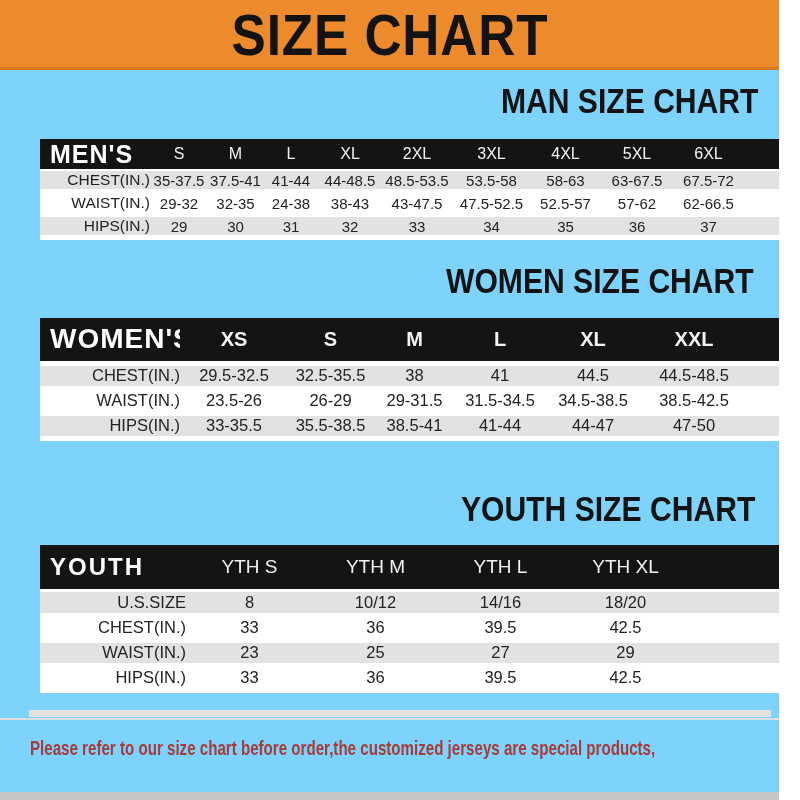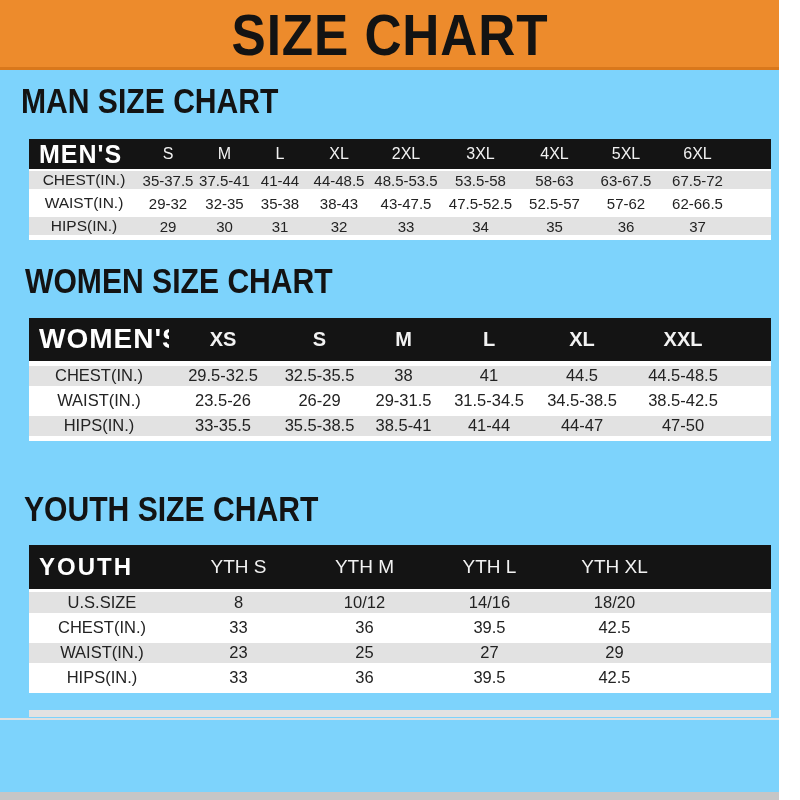--- a/index.html
+++ b/index.html
@@ -32,53 +32,53 @@
     font-size: 57px;
     line-height: 70px;
     letter-spacing: 1px;
     color: var(--ink);
     transform: scaleX(0.9);
   }
 
   
   .section-heading {
     position: absolute; left: 0; width: 100%;
-    text-align: left;
+    text-align: right;
   }
   .section-heading .h-inner {
     display: inline-block;
     font-weight: bold;
     font-size: 35px;
     color: var(--ink);
     transform: scaleX(0.86);
     white-space: nowrap;
   }
   .h-man   { top: 80px;  line-height: 42px; }
   .h-women { top: 258px; line-height: 46px; }
   .h-youth { top: 486px; line-height: 46px; }
 
   
   .size-table {
-    position: absolute; left: 29px; width: 742px;
+    position: absolute; left: 40px; width: 742px;
     border-collapse: collapse; table-layout: fixed;
   }
   .size-table th, .size-table td {
     padding: 0; text-align: center; font-weight: normal;
     white-space: nowrap; overflow: hidden; vertical-align: middle;
   }
   .size-table thead tr { background: var(--bar-black); }
   .size-table thead th { color: #f2f2f2; }
   .size-table thead th.corner {
     text-align: left; padding-left: 10px;
     font-weight: bold; color: #ffffff;
   }
   .size-table tbody tr { background: #ffffff; }
   .size-table tbody tr:nth-child(odd) { background: var(--stripe); }
   .size-table tbody td { color: #232323; }
-  .size-table tbody td.row-label { color: #232323; }
+  .size-table tbody td.row-label { color: #232323; text-align: right; }
 
   .t-men   { top: 139px; }
   .t-men thead tr { height: 31px; border-bottom: 2px solid #fff; }
   .t-men tbody tr { height: 20px; border-bottom: 5px solid #fff; }
   .t-men thead th { font-size: 16px; }
   .t-men thead th.corner { font-size: 25px; letter-spacing: 1px; }
   .t-men tbody td { font-size: 15px; }
   .t-men tbody td.row-label { font-size: 15.5px; }
 
   .t-women { top: 318px; }
@@ -176,21 +176,21 @@
           <td>53.5-58</td>
           <td>58-63</td>
           <td>63-67.5</td>
           <td>67.5-72</td>
           <td></td>
         </tr>
         <tr>
           <td class="row-label">WAIST(IN.)</td>
           <td>29-32</td>
           <td>32-35</td>
-          <td>35-38</td>
+          <td>24-38</td>
           <td>38-43</td>
           <td>43-47.5</td>
           <td>47.5-52.5</td>
           <td>52.5-57</td>
           <td>57-62</td>
           <td>62-66.5</td>
           <td></td>
         </tr>
         <tr>
           <td class="row-label">HIPS(IN.)</td>
@@ -322,17 +322,18 @@
           <td>39.5</td>
           <td>42.5</td>
           <td></td>
         </tr>
       </tbody>
     </table>
 
   <div class="youth-bottom-strip"></div>
 
   <footer class="disclaimer">
+    <span class="disclaimer-line"><span class="d-inner">Please refer to our size chart before order,the customized jerseys are special products,</span></span>
   </footer>
 
   <div class="bottom-strip"></div>
 
 </div>
 
 </body></html>

